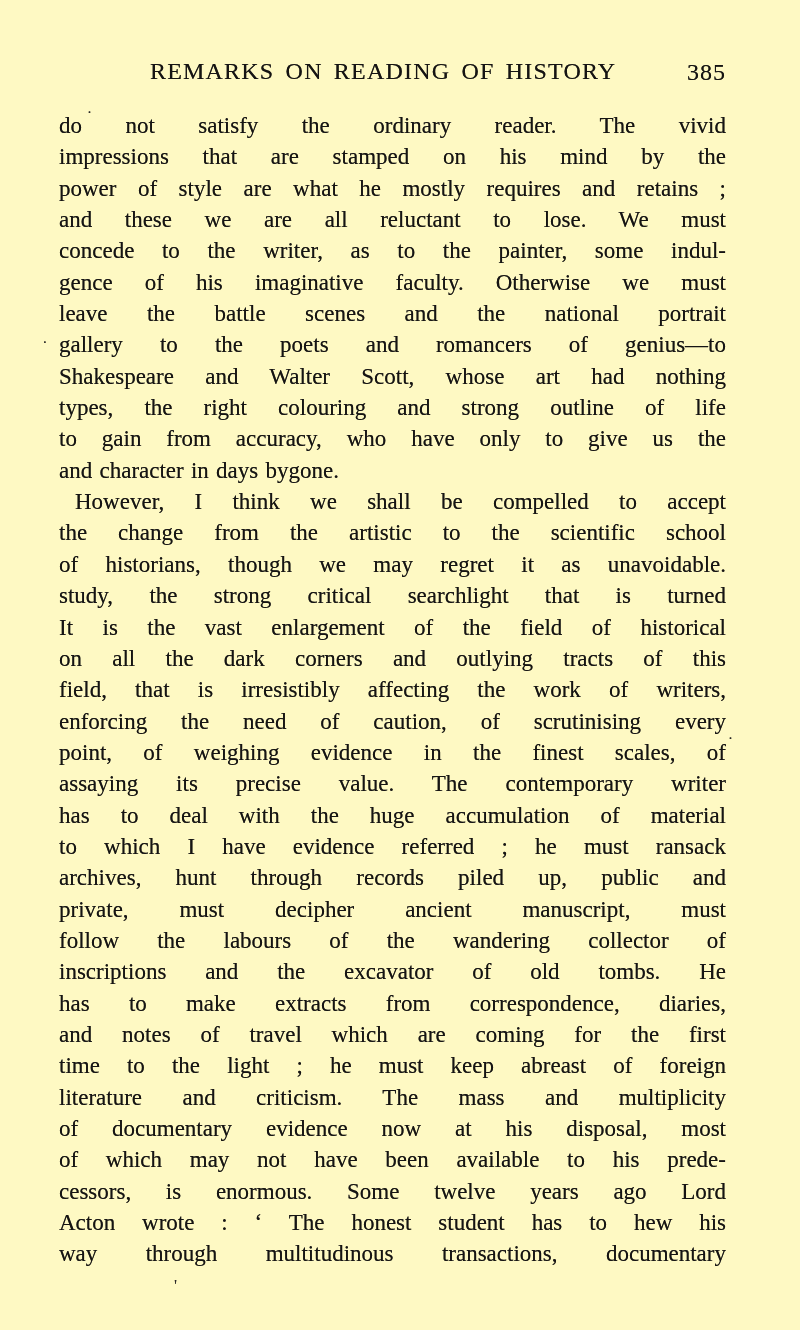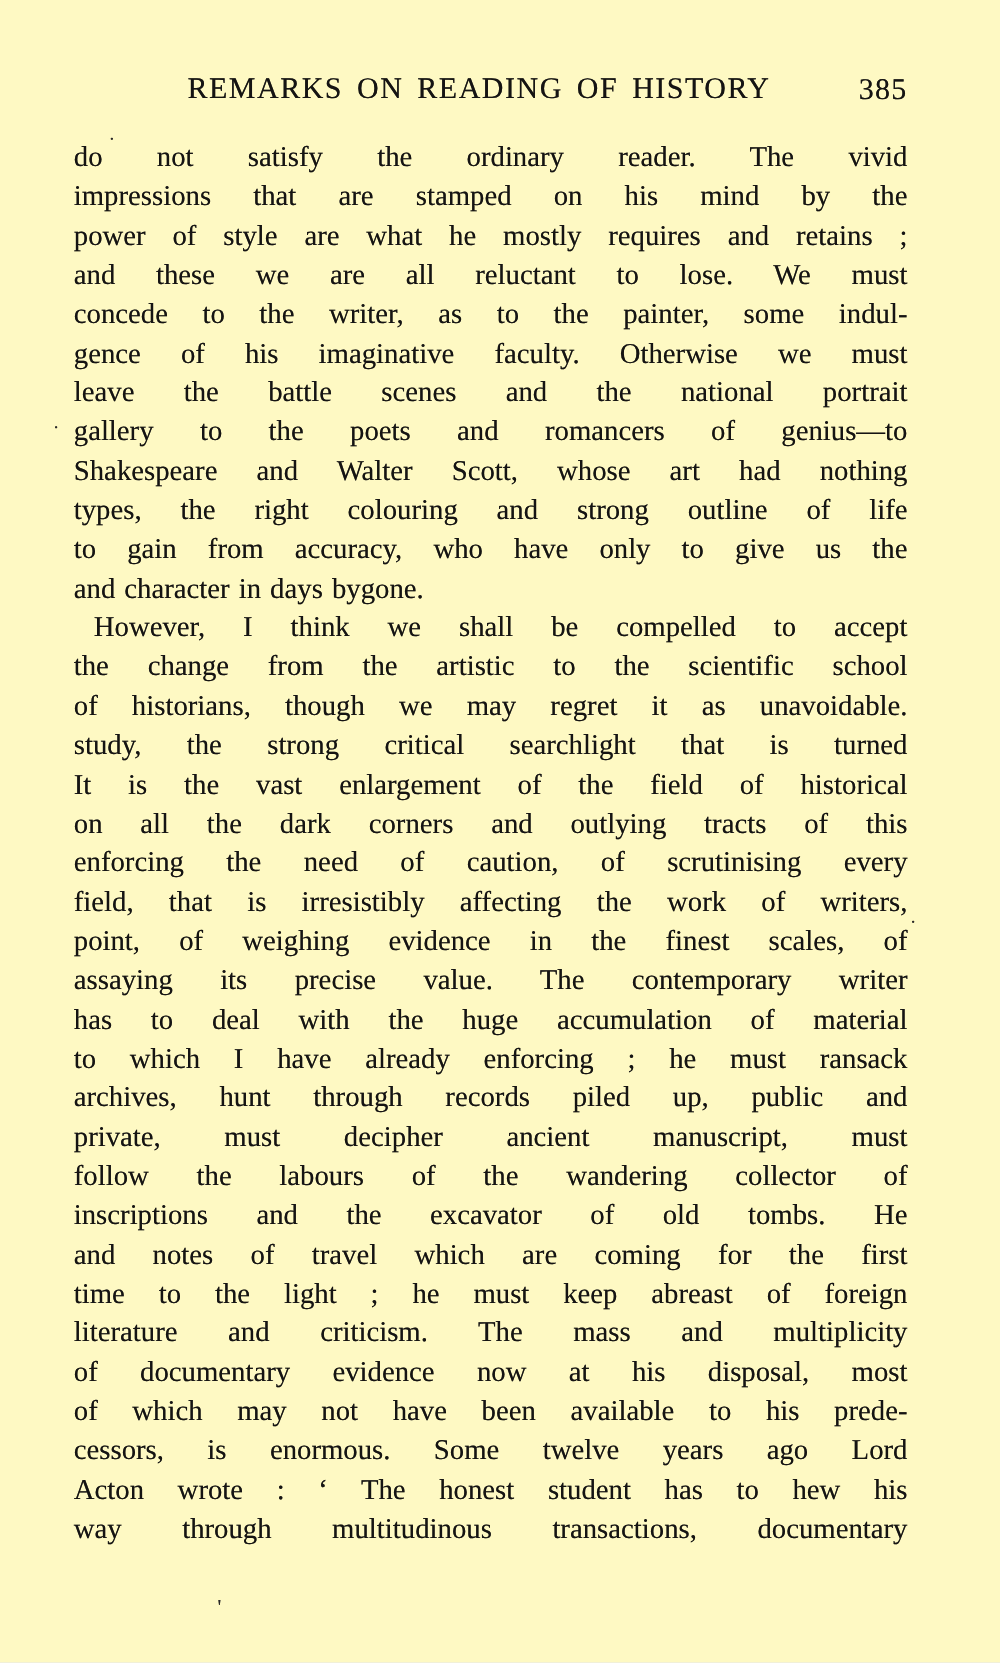--- a/index.html
+++ b/index.html
@@ -98,30 +98,31 @@
       <div class="line pend">and character in days bygone.</div>
     </div>
 
     <div>
       <div class="line indent">However, I think we shall be compelled to accept</div>
       <div class="line">the change from the artistic to the scientific school</div>
       <div class="line">of historians, though we may regret it as unavoidable.</div>
       <div class="line">study, the strong critical searchlight that is turned</div>
       <div class="line">It is the vast enlargement of the field of historical</div>
       <div class="line">on all the dark corners and outlying tracts of this</div>
+      <div class="line">field, that is irresistibly affecting the work of writers,</div>
       <div class="line">enforcing the need of caution, of scrutinising every</div>
-      <div class="line">field, that is irresistibly affecting the work of writers,</div>
       <div class="line">point, of weighing evidence in the finest scales, of</div>
       <div class="line">assaying its precise value. The contemporary writer</div>
       <div class="line">has to deal with the huge accumulation of material</div>
-      <div class="line">to which I have already enforcing ; he must ransack</div>
+      <div class="line">to which I have evidence referred ; he must ransack</div>
       <div class="line">archives, hunt through records piled up, public and</div>
       <div class="line">private, must decipher ancient manuscript, must</div>
       <div class="line">follow the labours of the wandering collector of</div>
       <div class="line">inscriptions and the excavator of old tombs. He</div>
+      <div class="line">has to make extracts from correspondence, diaries,</div>
       <div class="line">and notes of travel which are coming for the first</div>
       <div class="line">time to the light ; he must keep abreast of foreign</div>
       <div class="line">literature and criticism. The mass and multiplicity</div>
       <div class="line">of documentary evidence now at his disposal, most</div>
       <div class="line">of which may not have been available to his prede-</div>
       <div class="line">cessors, is enormous. Some twelve years ago Lord</div>
       <div class="line">Acton wrote : ‘ The honest student has to hew his</div>
       <div class="line">way through multitudinous transactions, documentary</div>
     </div>
 

